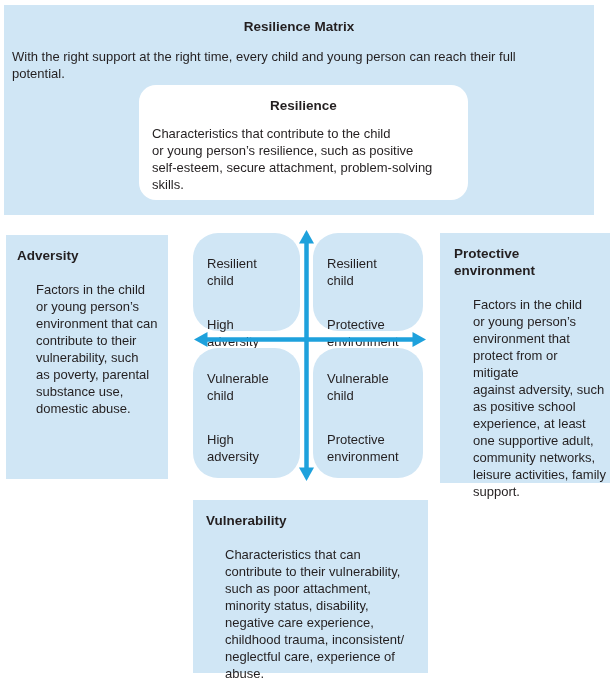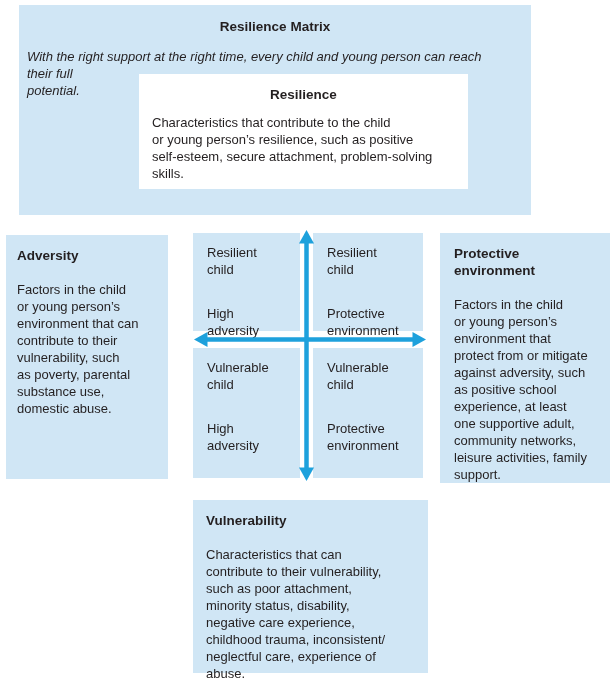--- a/index.html
+++ b/index.html
@@ -20,42 +20,42 @@
     line-height: 17px;
     color: var(--text);
     overflow: hidden;
   }
   .blue { background: var(--box-blue); }
   .abs { position: absolute; }
   .title { font-weight: bold; font-size: 13.5px; }
   .pre { white-space: pre-line; }
 
   
-  .band        { left: 19px; top: 5px; width: 512px; height: 210px; }
+  .band        { left: 4px; top: 5px; width: 590px; height: 210px; }
   .band-title  { padding-top: 13px; text-align: center; }
-  .band-intro  { padding: 13px 30px 0 8px; font-style: italic; }
+  .band-intro  { padding: 13px 30px 0 8px; }
 
   
-  .res-box     { left: 139px; top: 74px; width: 329px; height: 115px; background: var(--background); }
+  .res-box     { left: 139px; top: 85px; width: 329px; height: 115px; background: var(--background); border-radius: 17px; }
   .res-title   { padding-top: 12px; text-align: center; }
   .res-body    { padding: 11px 11px 0 13px; }
 
   
   .adv-box     { left: 6px; top: 235px; width: 162px; height: 244px; padding: 12px 6px 0 11px; }
 
   
   .prot-box    { left: 440px; top: 233px; width: 170px; height: 250px; padding: 12px 4px 0 14px; }
 
   
   .vul-box     { left: 193px; top: 500px; width: 235px; height: 173px; padding: 12px 6px 0 13px; }
 
-  .box-body    { margin-top: 17px; }
+  .box-body    { margin-top: 17px; margin-left: 19px; }
 
   
-  .quad        { padding: 11px 4px 0 14px; }
+  .quad        { padding: 22px 4px 0 14px; border-radius: 25px; }
   .quad-tl     { left: 193px; top: 233px; width: 107px; height: 98px; }
   .quad-tr     { left: 313px; top: 233px; width: 110px; height: 98px; }
   .quad-bl     { left: 193px; top: 348px; width: 107px; height: 130px; }
   .quad-br     { left: 313px; top: 348px; width: 110px; height: 130px; }
   .quad-line2  { margin-top: 27px; }
 
   
   .axes-svg    { left: 0; top: 0; width: 616px; height: 678px; pointer-events: none; }
   .axis-line   { stroke: var(--arrow-blue); stroke-width: 4.5px; }
   .axis-head   { fill: var(--arrow-blue); }

